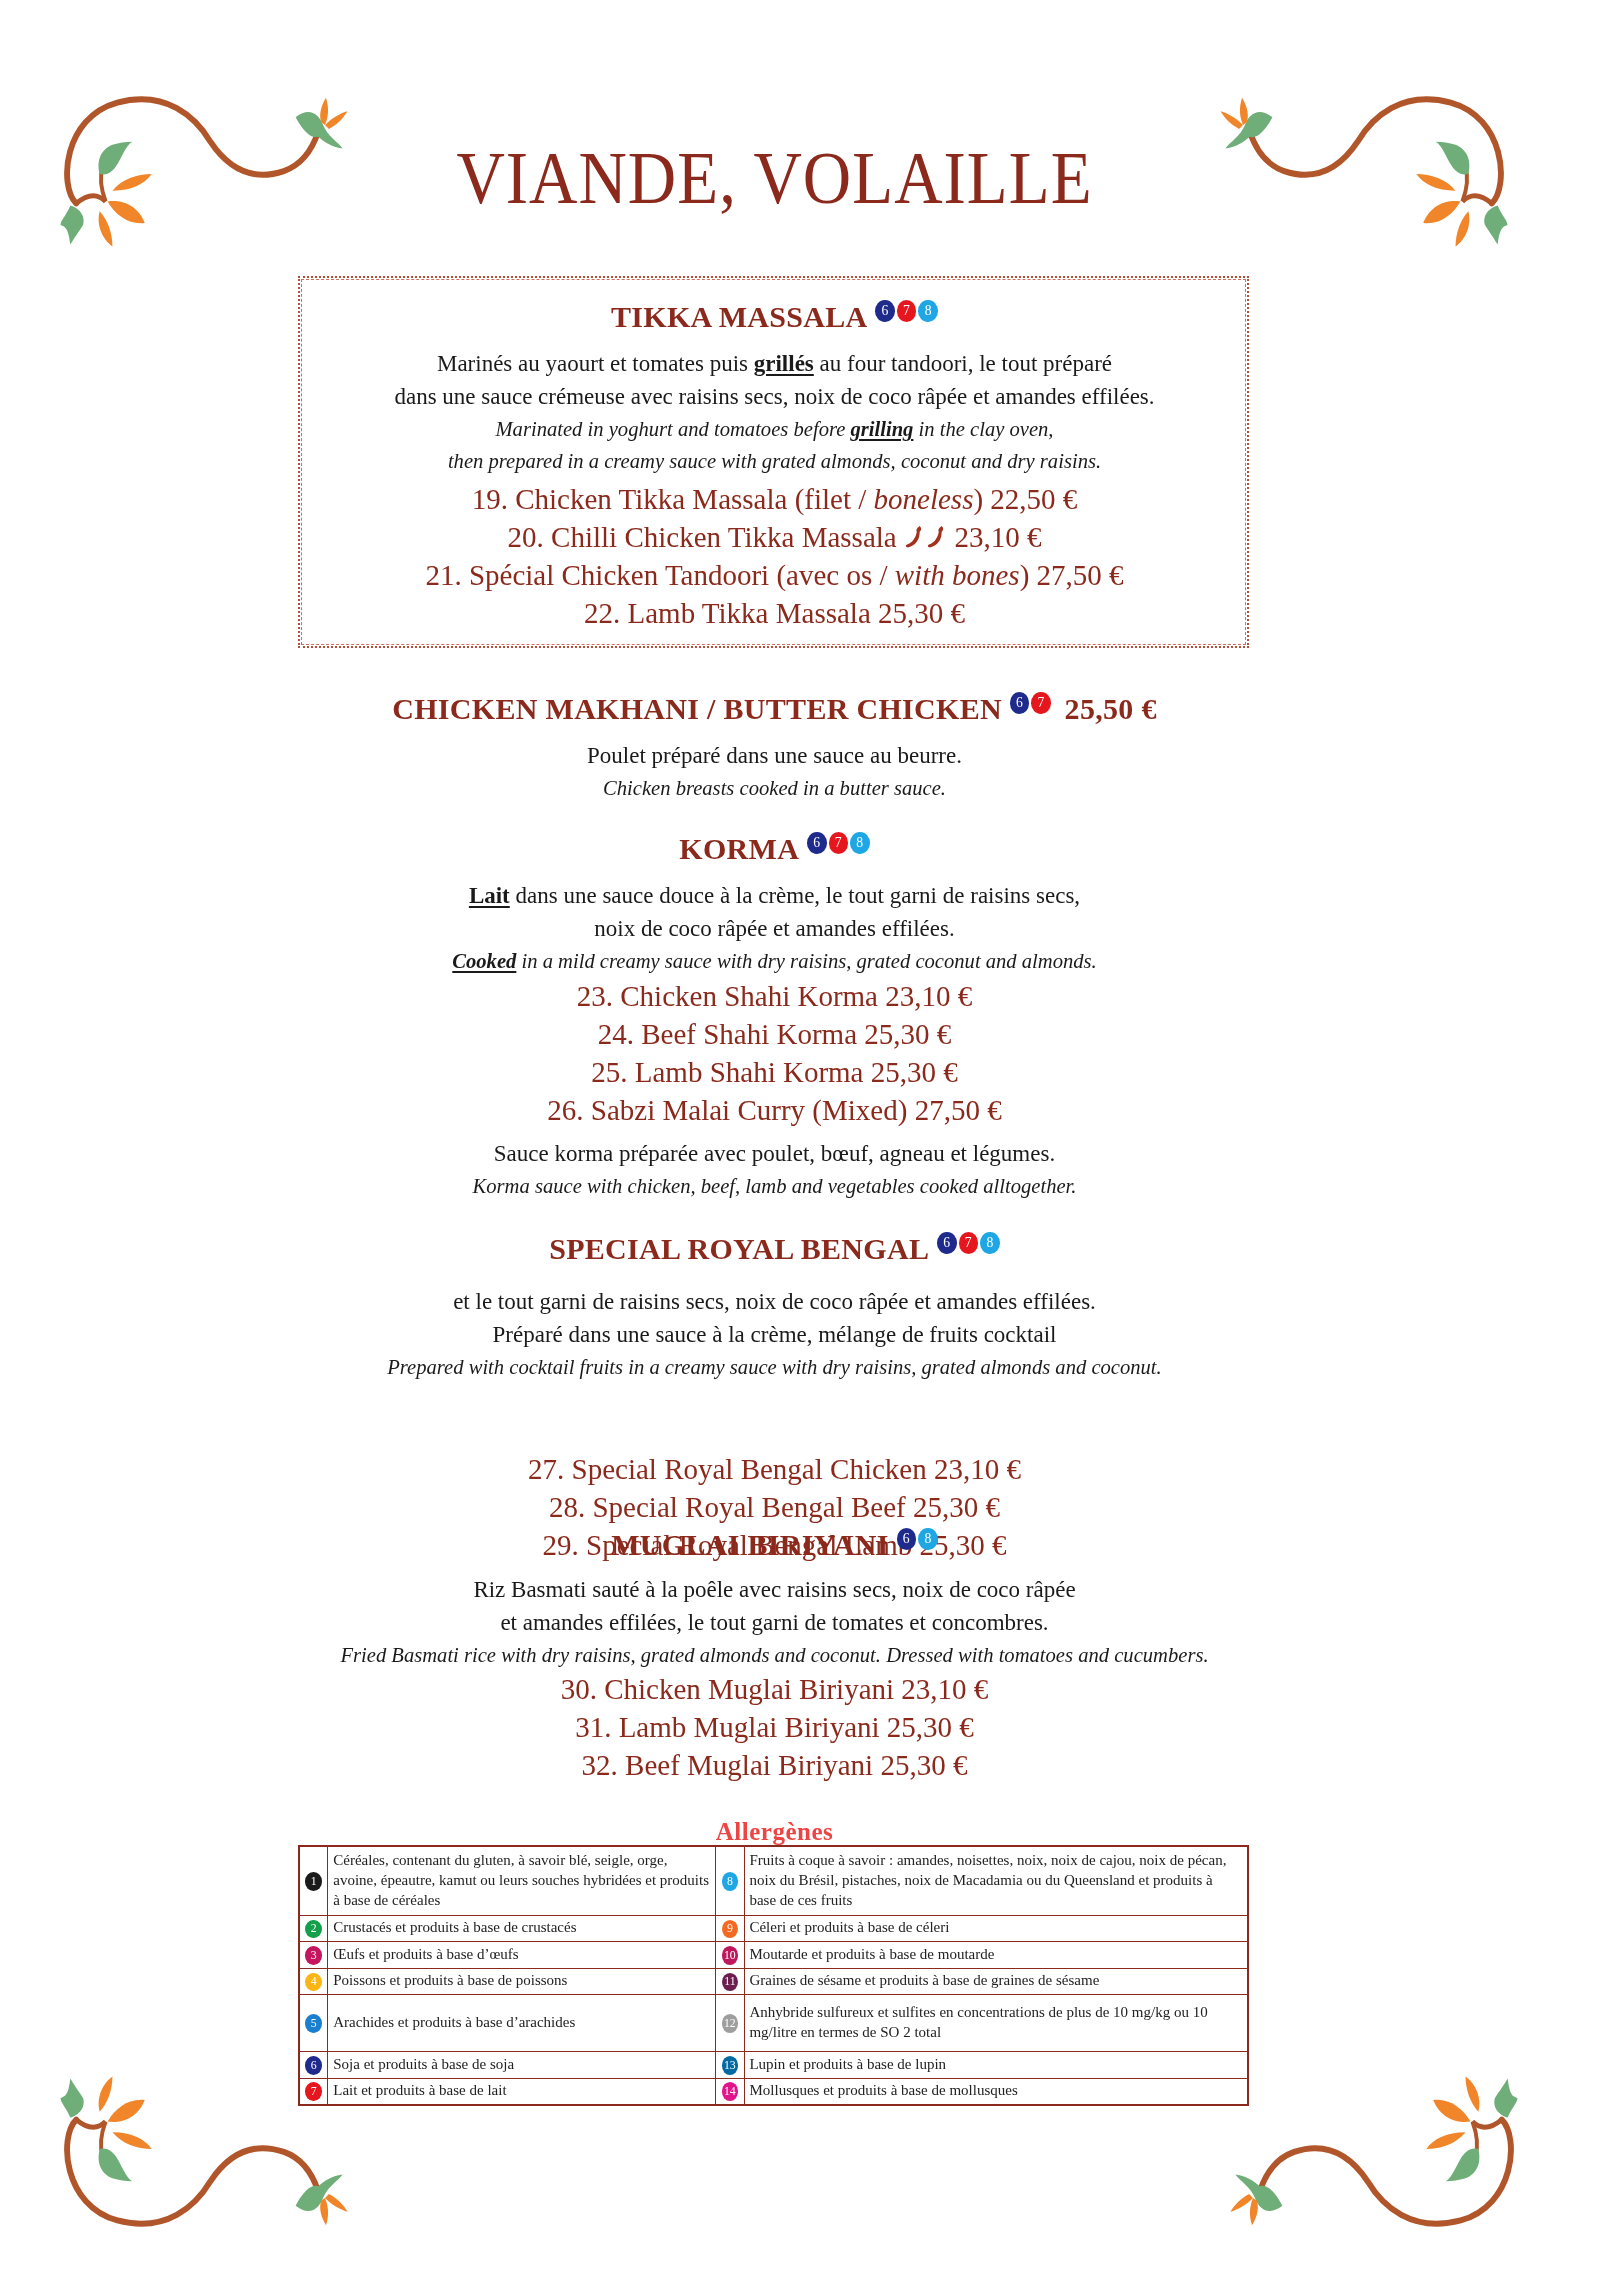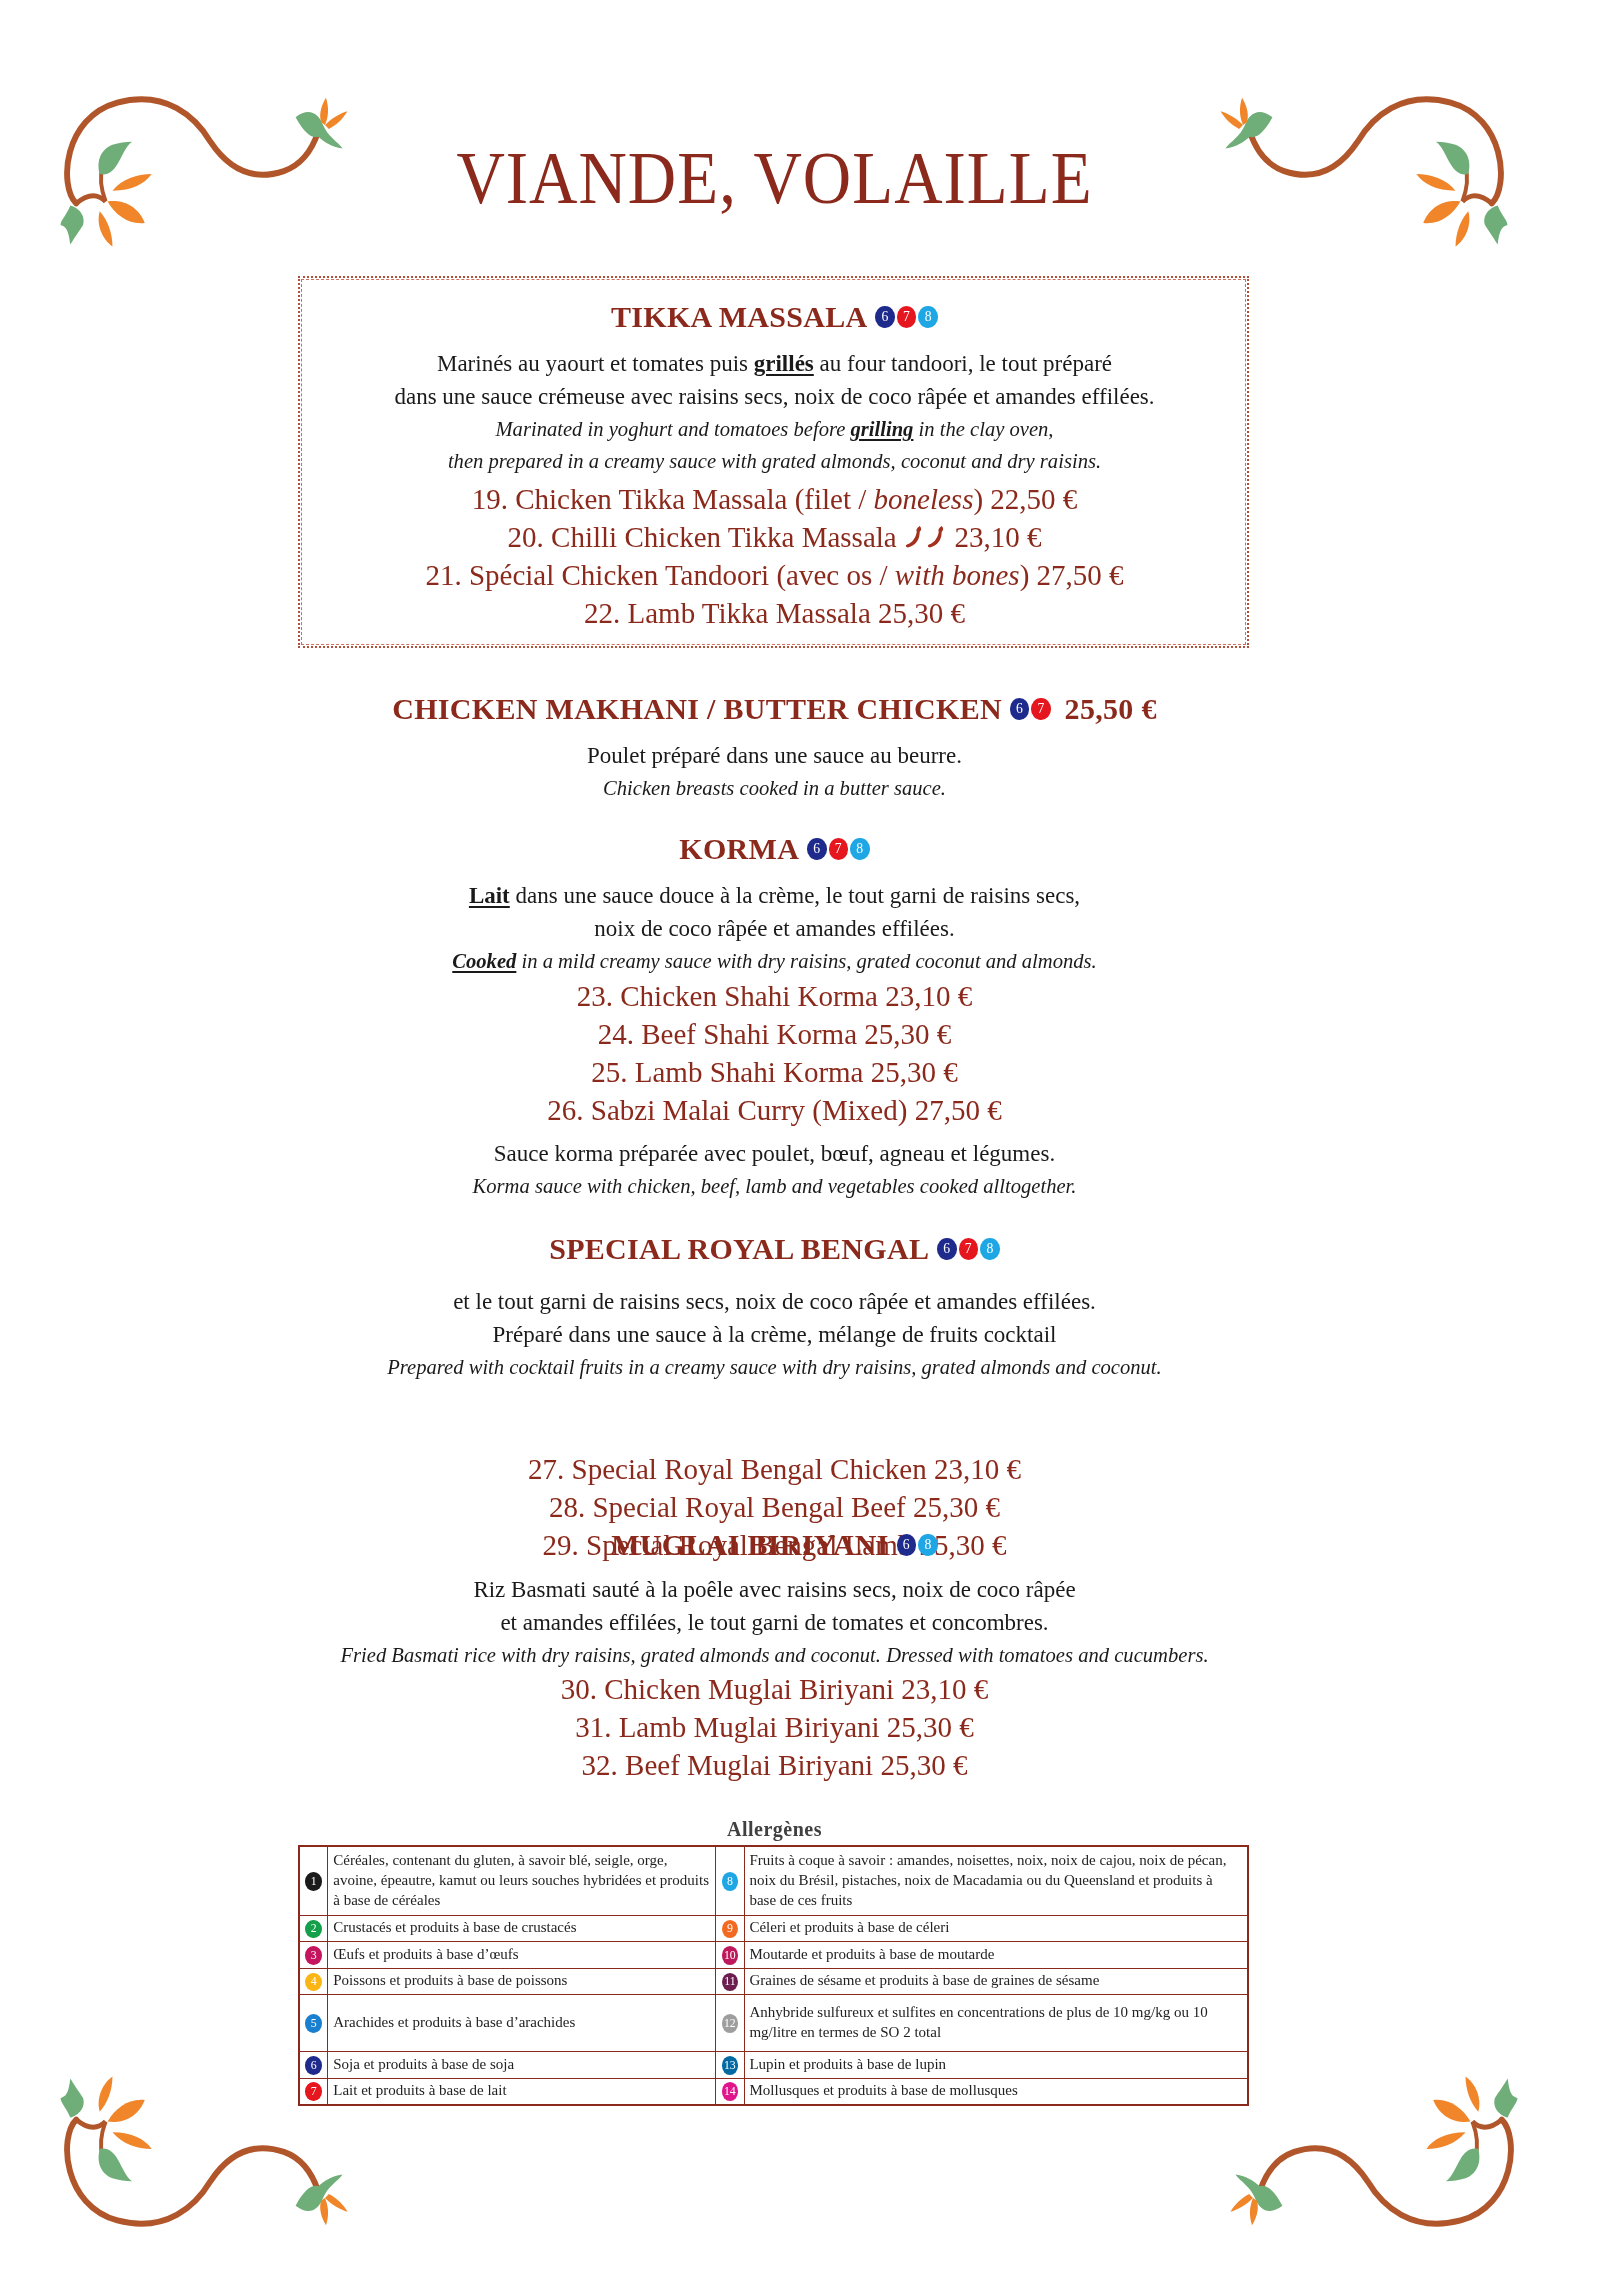--- a/index.html
+++ b/index.html
@@ -15,35 +15,35 @@
 
   .page-title { position: absolute; left: 0; width: 1549px; top: 135px; text-align: center;
                 font-family: "Liberation Serif", serif; font-size: 67px; font-weight: normal;
                 color: #8b2a1c; letter-spacing: 1px; transform: scaleY(1.12); transform-origin: center top; margin:0; }
 
   .center { position: absolute; left: 0; width: 1549px; text-align: center; }
   .frame-border { position: absolute; left: 298px; top: 276px; width: 951px; height: 372px; box-sizing: border-box;
     border: 2.9px dotted #b0503c; outline: 1px dashed #c8705c; outline-offset: -4.9px; }
 
   .sec-title { font-weight: bold; color: #8b2a1c; font-size: 30px; letter-spacing: 0.3px;
-               display: inline-flex; align-items: center; gap: 7.8px; }
+               display: inline-flex; align-items: flex-start; gap: 7.8px; }
   .sec-title .price { margin-left: 5.9px; }
   .allergen-badges { display: inline-flex; gap: 2px; align-items: center; }
   .badge { width: 19.6px; height: 21.6px; border-radius: 50%; color: #fff; font-size: 13.7px;
            display: inline-flex; align-items: center; justify-content: center; font-weight: normal;
            font-family: "Liberation Serif", serif; }
 
   .desc-fr { font-size: 23px; line-height: 33px; color: #1a1a1a; }
   .desc-en { font-size: 20.6px; line-height: 32px; font-style: italic; color: #1a1a1a; }
   .dish { font-size: 29px; line-height: 38px; color: #8b2a1c; }
   .ul-bold { font-weight: bold; text-decoration: underline; text-underline-offset: 2.9px; }
   .chili { display: inline-block; width: 21.6px; height: 25.5px; vertical-align: -2.9px; }
 
   .allergen-heading { position: absolute; left: 0; width: 1549px; top: 1818px; text-align: center;
-    color: #404040; font-weight: bold; font-size: 20px; letter-spacing: 0.5px; }
+    color: #ef4444; font-weight: bold; font-size: 25px; letter-spacing: 0.5px; }
 
   table.allergens { position: absolute; left: 298px; top: 1845px; width: 951px;
     border-collapse: collapse; border: 2.9px solid #8b2a1c; font-size: 15px; line-height: 19.6px; }
   table.allergens td { border: 1.5px solid #8b2a1c; padding: 1px 4.9px; vertical-align: middle; color: #222; }
   table.allergens td.num { width: 27.4px; text-align: center; padding: 0; }
   table.allergens td.txt-l { width: 377px; }
   .abadge { width: 16.7px; height: 18.6px; border-radius: 50%; color: #fff; font-size: 11.8px;
             display: inline-flex; align-items: center; justify-content: center; }
 </style>
 </head>

